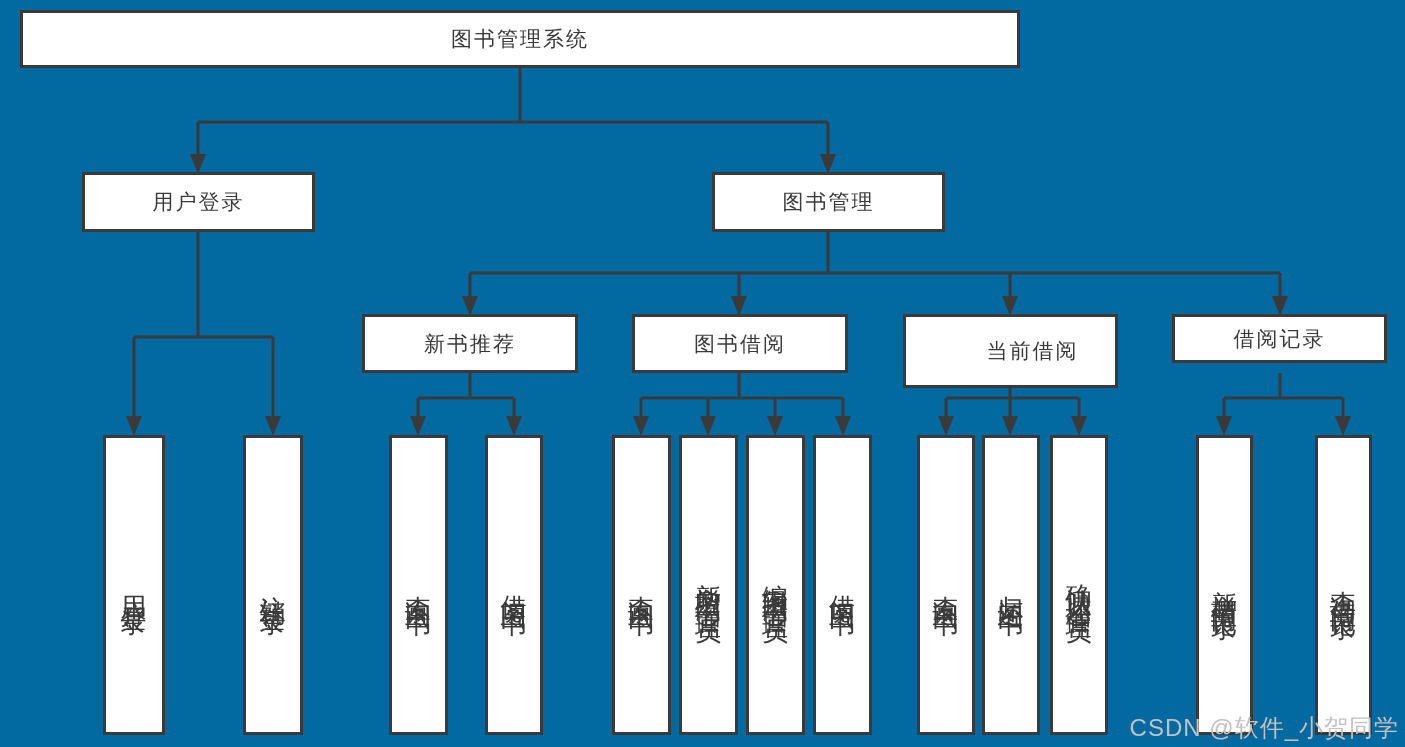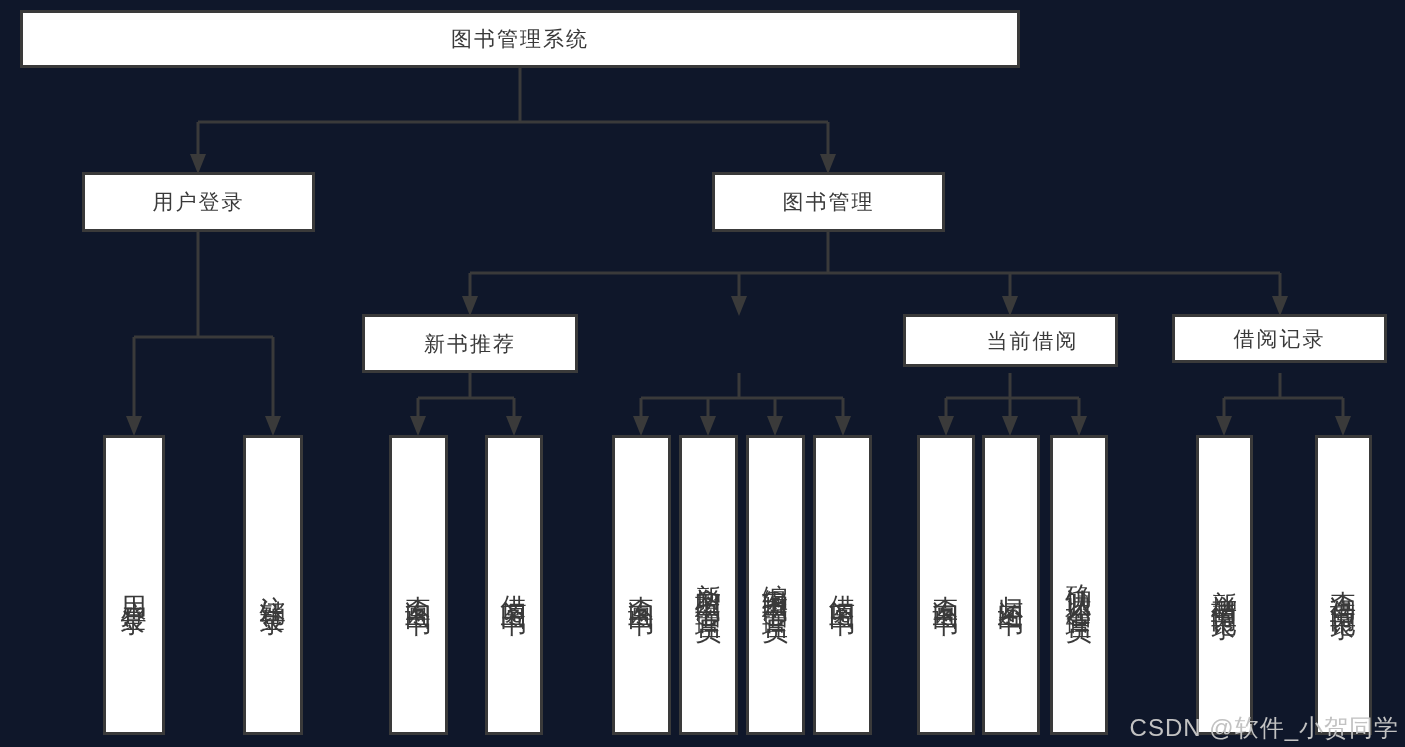--- a/index.html
+++ b/index.html
@@ -1,20 +1,20 @@
 <!DOCTYPE html>
 <html><head>
 <meta charset="utf-8">
 <style>
   html, body { margin: 0; padding: 0; background: #ffffff; }
   .stage {
     position: relative;
     width: 1405px;
     height: 747px;
-    background: #0f172a;
+    background: #0369a1;
     font-family: "Liberation Sans", "DejaVu Sans", sans-serif;
     color: #3a3a3a;
     overflow: hidden;
   }
   .edges {
     position: absolute;
     left: 0; top: 0;
     width: 1405px; height: 747px;
   }
   .edges path {
@@ -106,21 +106,24 @@
   <div class="box" style="left:82px; top:172px; width:233px; height:60px;">
     <span class="hlabel">用户登录</span>
   </div>
   <div class="box" style="left:362px; top:314px; width:216px; height:59px;">
     <span class="hlabel">新书推荐</span>
   </div>
 
   <div class="box" style="left:712px; top:172px; width:233px; height:60px;">
     <span class="hlabel">图书管理</span>
   </div>
-  <div class="box" style="left:903px; top:314px; width:215px; height:53px;padding-left:44px;">
+  <div class="box" style="left:632px; top:314px; width:216px; height:59px;">
+    <span class="hlabel">图书借阅</span>
+  </div>
+  <div class="box" style="left:903px; top:314px; width:215px; height:74px;padding-left:44px;">
     <span class="hlabel">当前借阅</span>
   </div>
   <div class="box" style="left:1172px; top:314px; width:215px; height:49px;">
     <span class="hlabel">借阅记录</span>
   </div>
 
   <div class="box leaf" style="left:103px; top:435px; width:62px; height:300px;">
     <span class="vtext">用户登录</span>
   </div>
   <div class="box leaf" style="left:243px; top:435px; width:60px; height:300px;">

